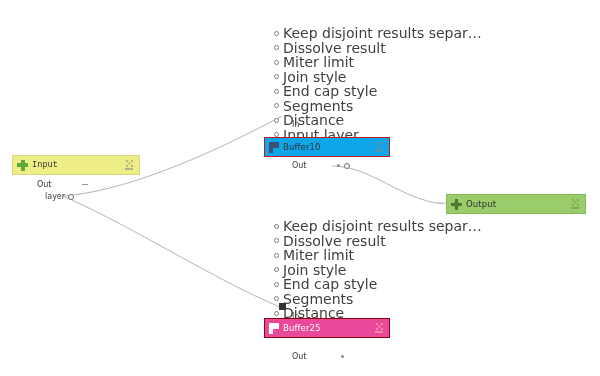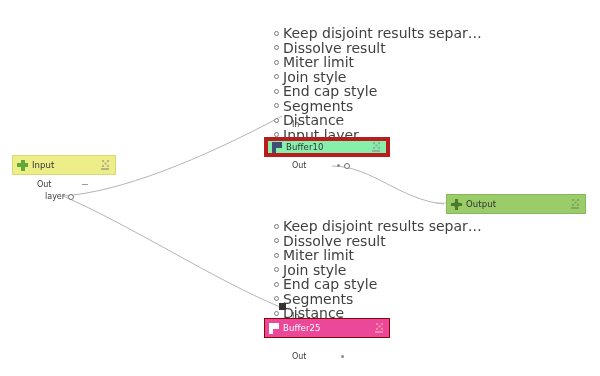--- a/index.html
+++ b/index.html
@@ -64,37 +64,38 @@
   .corner-bar {
     width: 8px;
     height: 2px;
     background: #8a8a8a;
     opacity: .6;
   }
 
   .node-input {
     left: 12px;
     top: 155px;
-    width: 104px;
+    width: 128px;
     background: #eeee88;
     border: 1px solid #d8d87a;
+    font-family: Liberation Mono, monospace;
   }
   .node-output {
     left: 446px;
     top: 194px;
     width: 140px;
     background: #9acc69;
     border: 1px solid #85b858;
   }
   .node-buffer10 {
     left: 264px;
     top: 137px;
     width: 126px;
-    background: #86efac;
-    border: 4px solid #b91c1c;
+    background: #0ea5e9;
+    border: 1px solid #b91c1c;
   }
   .node-buffer25 {
     left: 264px;
     top: 318px;
     width: 126px;
     background: #ec4899;
     border: 1px solid #8d0606;
     color: #ffffff;
   }
   .node-buffer25 .corner-bar { background: #ffbbbb; }

